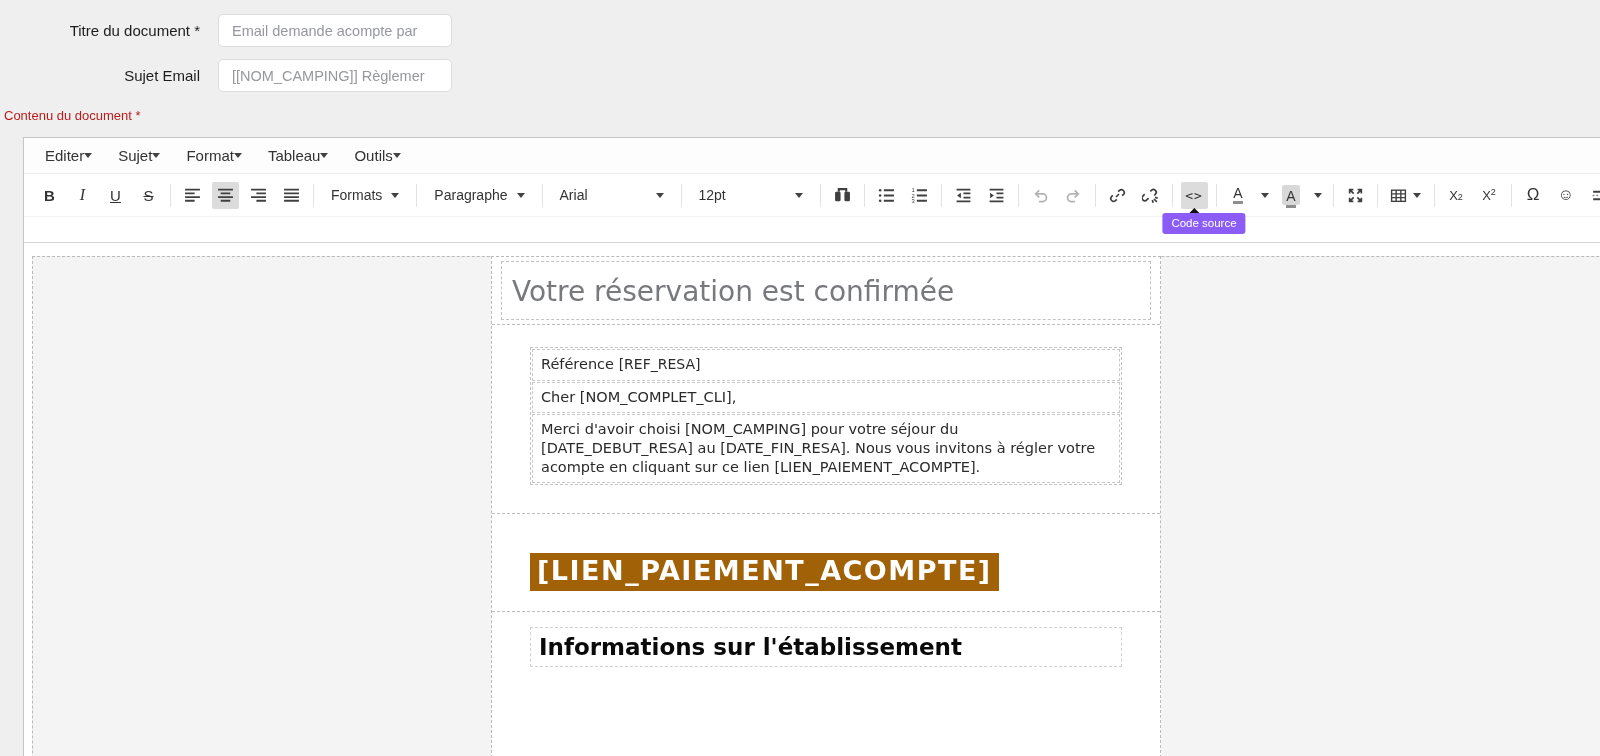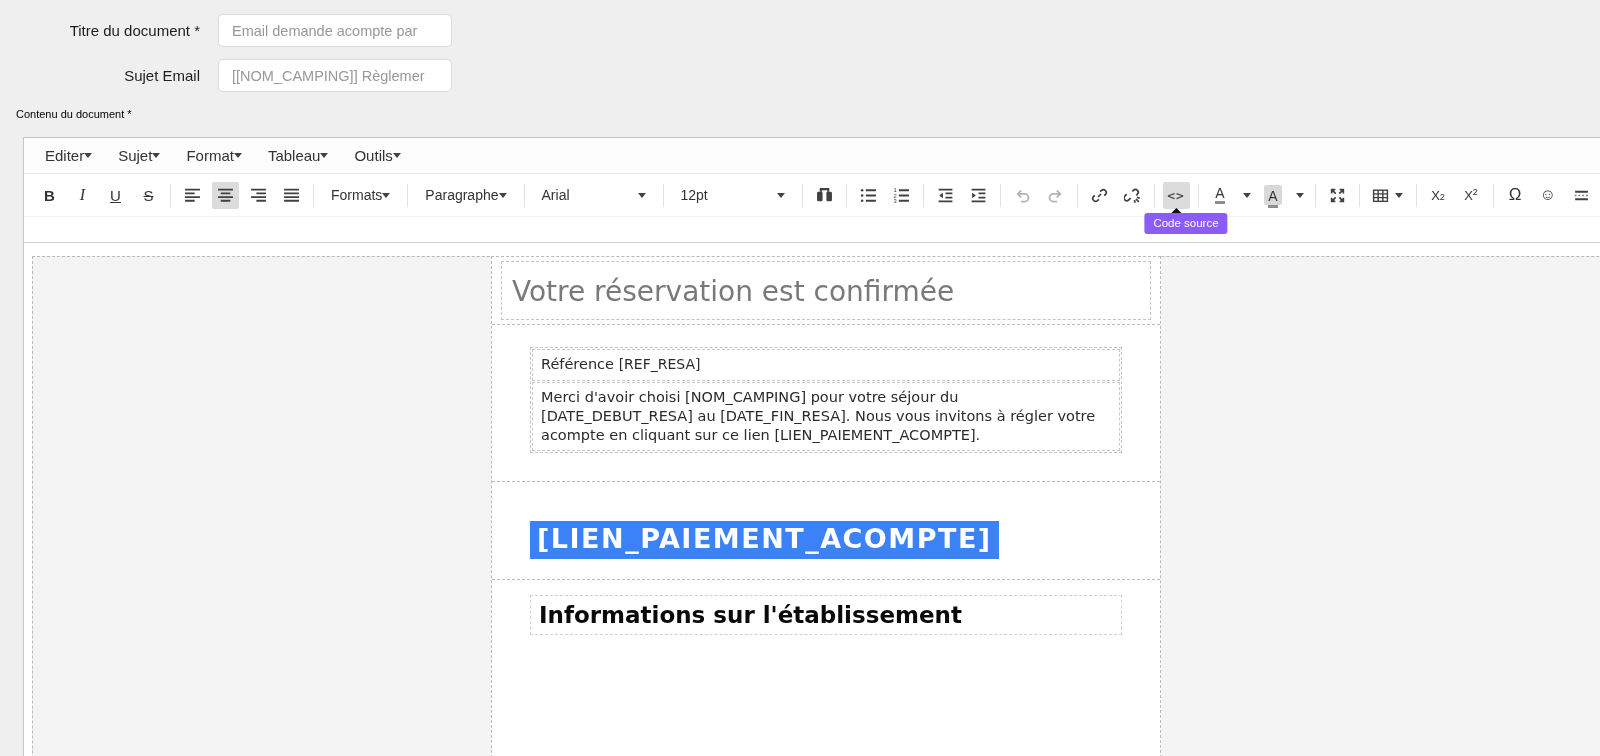--- a/index.html
+++ b/index.html
@@ -9,38 +9,38 @@
   }
   
   .form-row{position:absolute;left:0;display:flex;align-items:center}
   .form-row.r1{top:14px}
   .form-row.r2{top:59px}
   .form-label{width:200px;text-align:right;padding-right:18px;font-size:15px;color:#1d1d1d}
   .form-input{
     width:206px;height:31px;border:1px solid #dcdcdc;border-radius:5px;background:#fff;
     padding:0 13px;font-size:14.5px;color:#96989d;font-family:"Liberation Sans",sans-serif;outline:none;
   }
-  .content-label{position:absolute;left:16px;top:108px;font-size:11px;color:#000000}
+  .content-label{position:absolute;left:4px;top:108px;font-size:13px;color:#b91c1c}
 
   
   .editor{
     position:absolute;left:23px;top:137px;width:1592px;height:660px;
     background:#fff;border:1px solid #c6c6c6;
   }
   .menubar{height:35px;display:flex;align-items:center;padding-left:8px;border-bottom:1px solid #ececec;background:#fdfdfd}
   .menu-item{display:flex;align-items:center;gap:0;padding:7px 13px;font-size:15px;color:#333;cursor:pointer}
   .crt{width:0;height:0;border:4px solid transparent;border-top:5px solid #424242;margin-top:4px}
   .toolbar{height:34px;display:flex;align-items:center;padding-left:7px;background:#fff}
   .toolbar.rowA{border-bottom:1px solid #f3f3f3}
   .edit-sep{width:1px;height:23px;background:#e2e2e2;margin:0 5px;flex:none}
   .tbtn{min-width:27px;height:27px;display:flex;align-items:center;justify-content:center;
         margin:0 3px;color:#333;font-size:15px;flex:none;cursor:pointer;border-radius:2px;position:relative}
   .tbtn.active{background:#dcdcdc}
   .tbtn.dis{color:#b3b3b3}
-  .dropdown{display:flex;align-items:center;padding:0 9px;margin:0 3px;font-size:14px;color:#333;flex:none;cursor:pointer}
+  .dropdown{display:flex;align-items:center;gap:9px;padding:0 9px;margin:0 3px;font-size:14px;color:#333;flex:none;cursor:pointer}
   .dropdown.wide{width:104px;justify-content:space-between}
   .glyph-b{font-weight:bold;font-size:15px}
   .glyph-i{font-style:italic;font-family:"Liberation Serif",serif;font-size:16px}
   .glyph-u{text-decoration:underline;font-size:15px}
   .glyph-s{text-decoration:line-through;font-size:15px}
   .pilcrow{font-size:16px;font-weight:bold}
   .codeic{font-family:"DejaVu Sans Mono",monospace;font-size:13px;letter-spacing:1px}
   .colA{font-size:14px;line-height:1;padding-bottom:1px;border-bottom:3px solid #8e8e8e}
   .colAbg{background:#d8d8d8;border-radius:2px;padding:2px 4px 1px}
   .subsup{font-size:13px}
@@ -377,26 +377,27 @@
     <div class="outer-block">
       <div class="email-col">
 
         <div class="row rowA">
           <div class="h1block">Votre réservation est confirmée</div>
         </div>
 
         <div class="row rowB">
           <div class="msgbox">
             <p><span>Référence </span><span class="refbold">[REF_RESA]</span></p>
+            <p>Cher [NOM_COMPLET_CLI],</p>
             <p>Merci d'avoir choisi [NOM_CAMPING] pour votre séjour du [DATE_DEBUT_RESA] au [DATE_FIN_RESA]. Nous vous invitons à régler votre acompte en cliquant sur ce lien [LIEN_PAIEMENT_ACOMPTE].</p>
           </div>
         </div>
 
         <div class="row rowC">
-          <span class="redlink" style="background: #3b82f6;">[LIEN_PAIEMENT_ACOMPTE]</span>
+          <span class="redlink" style="background: #a16207;">[LIEN_PAIEMENT_ACOMPTE]</span>
         </div>
 
 
         <div class="row rowE">
           <div class="infoblock">Informations sur l'établissement</div>
         </div>
 
       </div>
     </div>
   </div>

